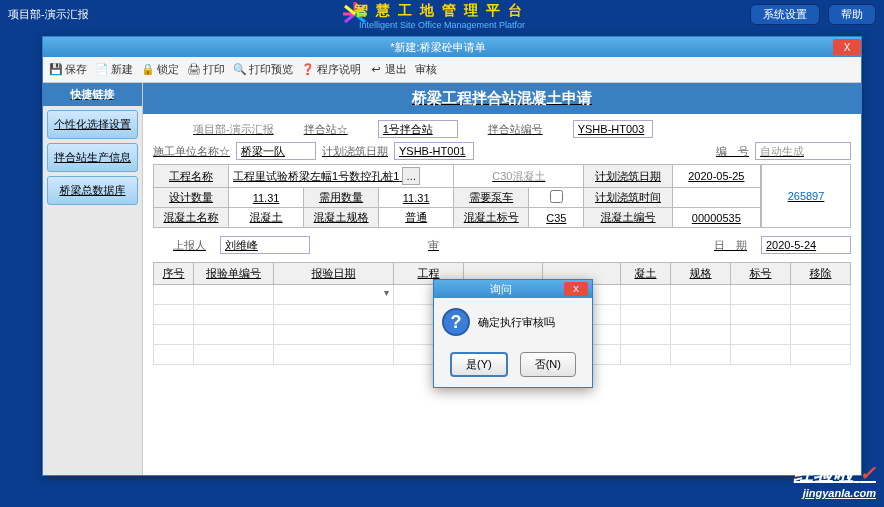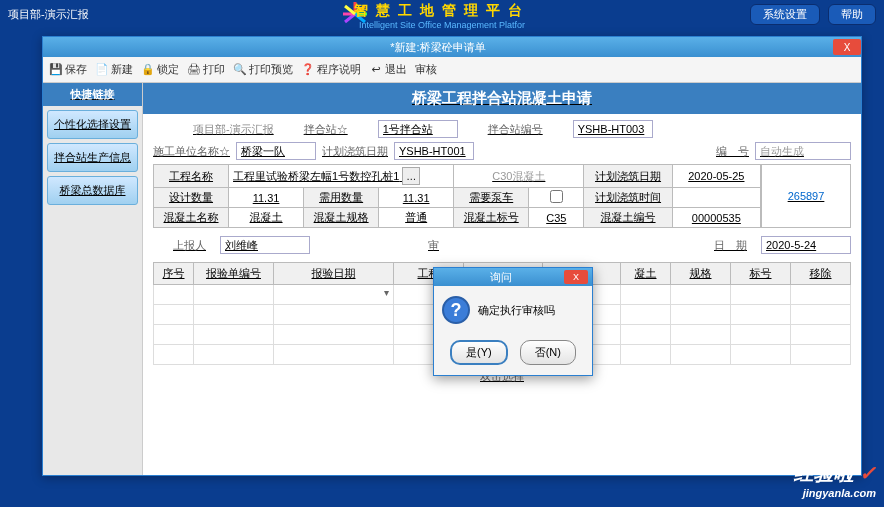--- a/index.html
+++ b/index.html
@@ -44,32 +44,32 @@
 .grid-wrap { display: flex; }
 
 .bottom-label { text-align: center; font-size: 11px; color: #666; padding: 4px; }
 
 .list-table { border-collapse: collapse; width: 100%; font-size: 11px; margin-top: 8px; }
 .list-table th { border: 1px solid #bbb; background: #f0f0f0; padding: 3px; font-weight: normal; }
 .list-table td { border: 1px solid #ddd; height: 20px; }
 .list-table .dropdown-cell { position: relative; }
 .list-table .dropdown-cell::after { content: "▾"; position: absolute; right: 4px; top: 2px; font-size: 10px; color: #666; }
 
-.modal-overlay { position: absolute; left: 0; top: 0; width: 100%; height: 100%; pointer-events: none; }
+.modal-overlay { position: absolute; left: 0; top: 12px; width: 100%; height: 100%; pointer-events: none; }
 .modal { position: absolute; left: 390px; top: 230px; width: 160px; background: #f4f4f4; border: 1px solid #2a7fd0; box-shadow: 0 3px 12px rgba(0,0,0,0.4); pointer-events: auto; }
 .modal-titlebar { height: 18px; background: linear-gradient(#5ab0e8, #3a8fd0); display: flex; align-items: center; justify-content: space-between; padding: 0 4px; }
 .modal-title { color: #fff; font-size: 11px; margin: 0 auto; }
 .modal-close { width: 24px; height: 14px; background: #e74c3c; color: #fff; border: none; font-size: 9px; cursor: pointer; border-radius: 2px; }
 .modal-body { padding: 10px 8px; display: flex; align-items: center; gap: 8px; font-size: 11px; }
 .modal-icon { width: 28px; height: 28px; border-radius: 50%; background: #3b7dd8; color: #fff; display: flex; align-items: center; justify-content: center; font-size: 18px; font-weight: bold; border: 2px solid #2a5fa8; }
 .modal-buttons { display: flex; justify-content: center; gap: 12px; padding: 6px 8px 10px; }
-.modal-btn { border: 1px solid #888; background: linear-gradient(#fefefe, #e4e4e4); font-size: 11px; padding: 3px 14px; cursor: pointer; border-radius: 10px; }
+.modal-btn { border: 1px solid #888; background: linear-gradient(#fefefe, #e4e4e4); font-size: 11px; padding: 3px 14px; cursor: pointer; border-radius: 4px; }
 .modal-btn.primary { border: 2px solid #3a7fc0; }
 
-.watermark { position: absolute; right: 8px; bottom: 8px; color: #fff; font-style: italic; font-weight: bold; text-align: right; }
+.watermark { position: absolute; right: 8px; bottom: 8px; color: #fff; font-style: italic; font-weight: bold; text-align: right; text-decoration: underline; }
 .watermark .big { font-size: 20px; }
 .watermark .big .check { color: #e74c3c; }
 .watermark .small { font-size: 11px; font-style: italic; }
 
 .ellipsis-btn { width: 18px; height: 18px; border: 1px solid #aaa; background: #eee; font-size: 10px; cursor: pointer; }
 .blue-link { color: #0066cc; }
 </style>
 </head>
 <body>
 

